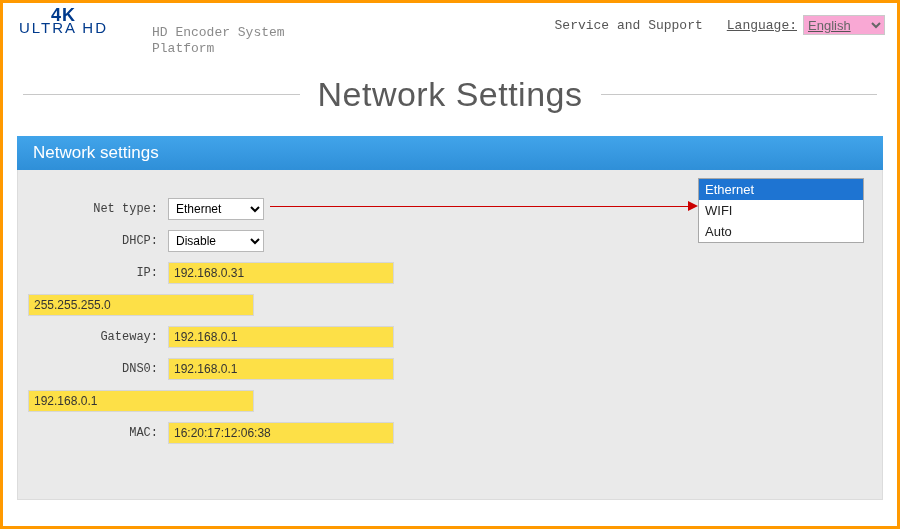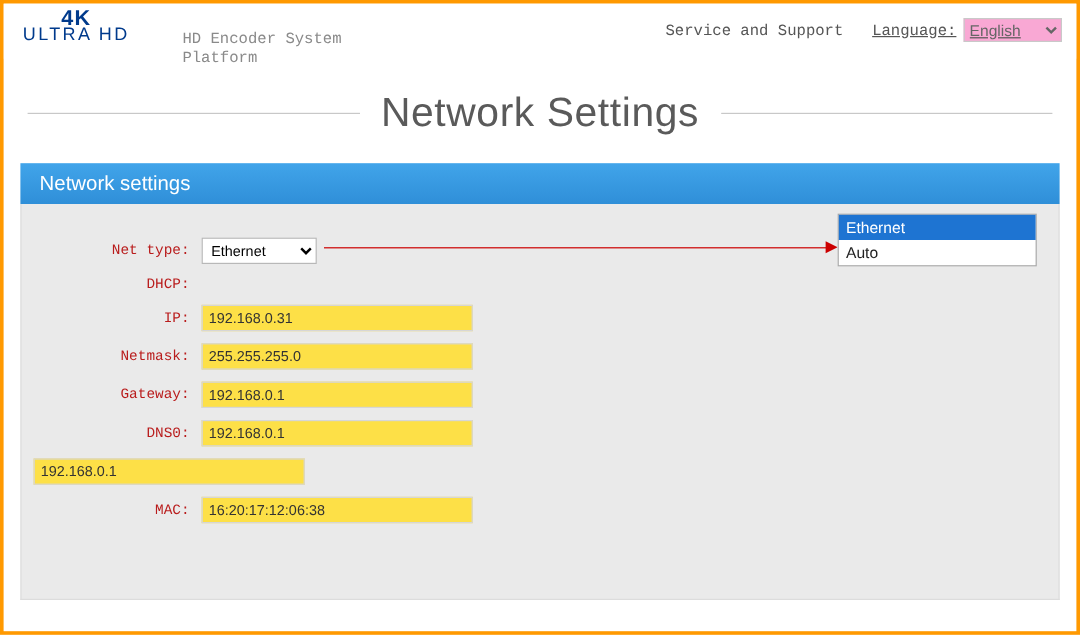--- a/index.html
+++ b/index.html
@@ -121,21 +121,21 @@
     display: flex;
     align-items: center;
     margin-bottom: 10px;
   }
   .form-label {
     width: 140px;
     text-align: right;
     padding-right: 10px;
     font-family: "Courier New", monospace;
     font-size: 12px;
-    color: #b91c1c;
+    color: #404040;
   }
   .form-select {
     width: 96px;
     height: 22px;
     border: 1px solid #b8b8b8;
     background: #ffffff;
     font-size: 12px;
     padding-left: 3px;
   }
   .form-input {
@@ -221,29 +221,31 @@
 
   <div class="form-row">
     <div class="form-label">Net type:</div>
     <select class="form-select">
       <option>Ethernet</option>
     </select>
   </div>
 
   <div class="form-row">
     <div class="form-label">DHCP:</div>
+    <select class="form-select">
+      <option>Disable</option>
+    </select>
   </div>
 
   <div class="form-row">
     <div class="form-label">IP:</div>
     <input class="form-input" value="192.168.0.31" style="">
   </div>
 
   <div class="form-row">
-    <div class="form-label">Netmask:</div>
     <input class="form-input" value="255.255.255.0" style="">
   </div>
 
   <div class="form-row">
     <div class="form-label">Gateway:</div>
     <input class="form-input" value="192.168.0.1" style="">
   </div>
 
   <div class="form-row">
     <div class="form-label">DNS0:</div>
@@ -257,16 +259,17 @@
   <div class="form-row">
     <div class="form-label">MAC:</div>
     <input class="form-input" value="16:20:17:12:06:38" style="">
   </div>
 
   <div class="arrow-line"></div>
   <div class="arrow-head"></div>
 
   <div class="dropdown-popup">
     <div class="opt selected">Ethernet</div>
+    <div class="opt">WIFI</div>
     <div class="opt">Auto</div>
   </div>
 
 </div>
 
 </body></html>

